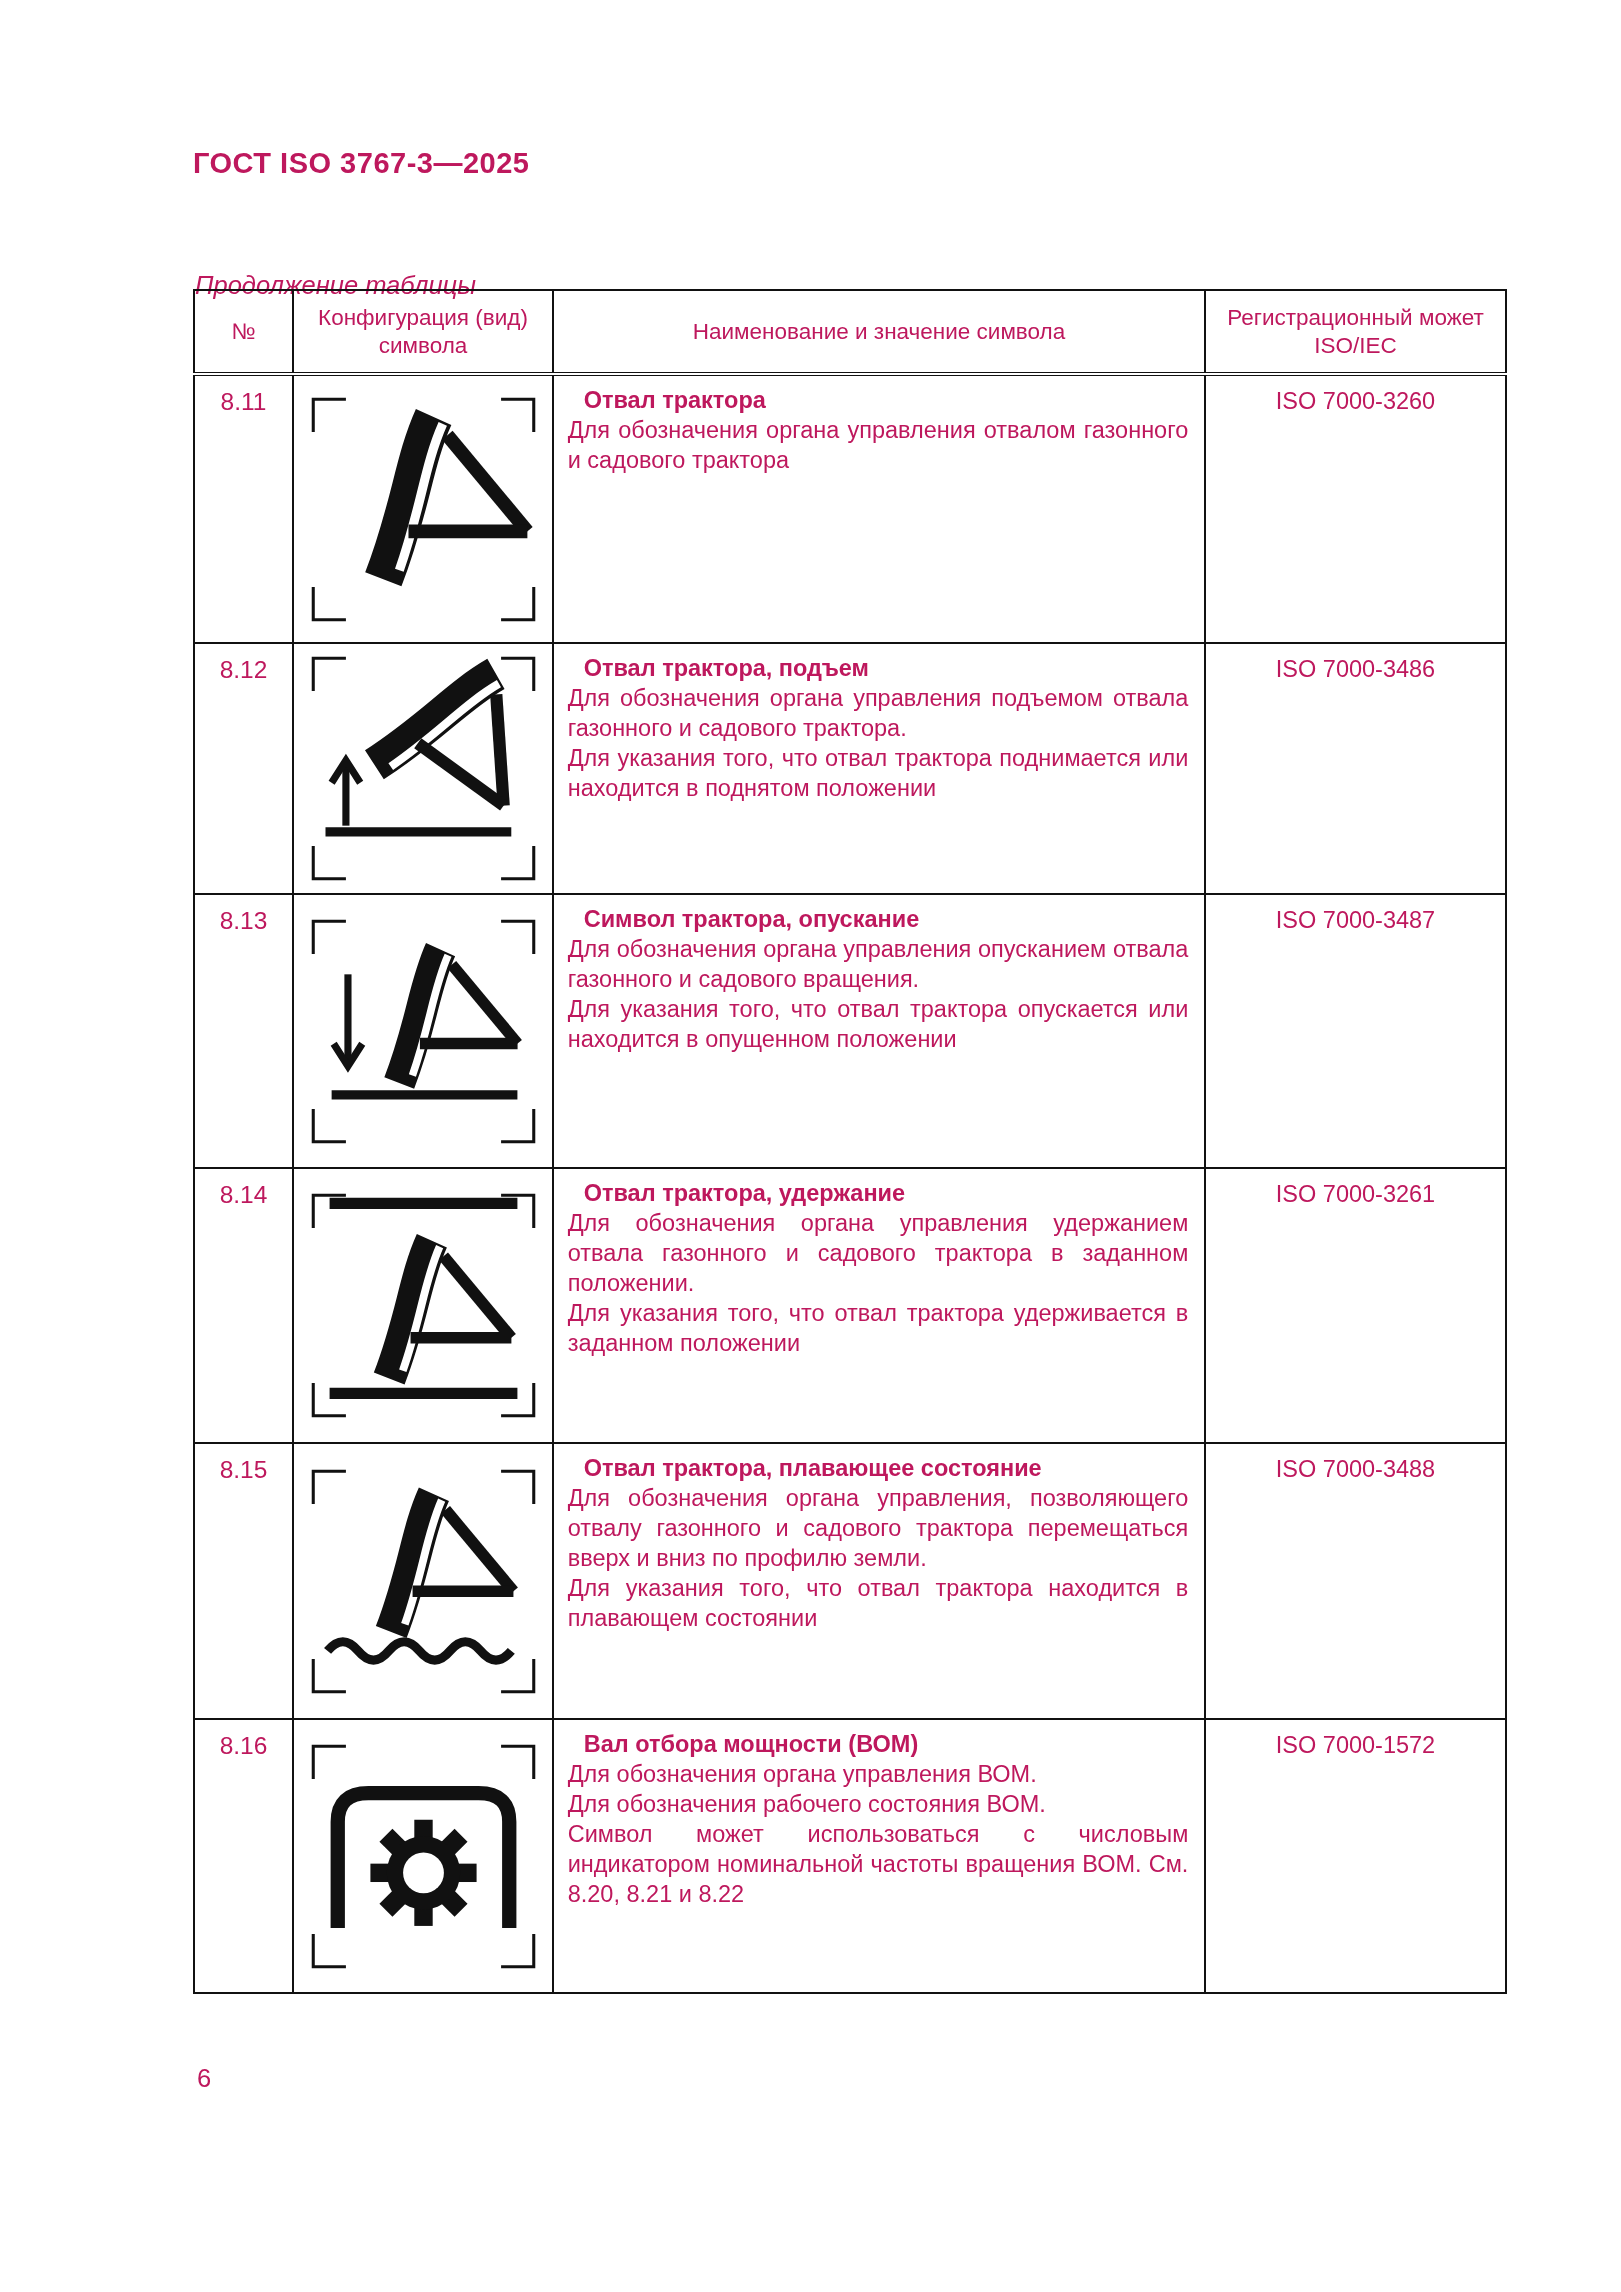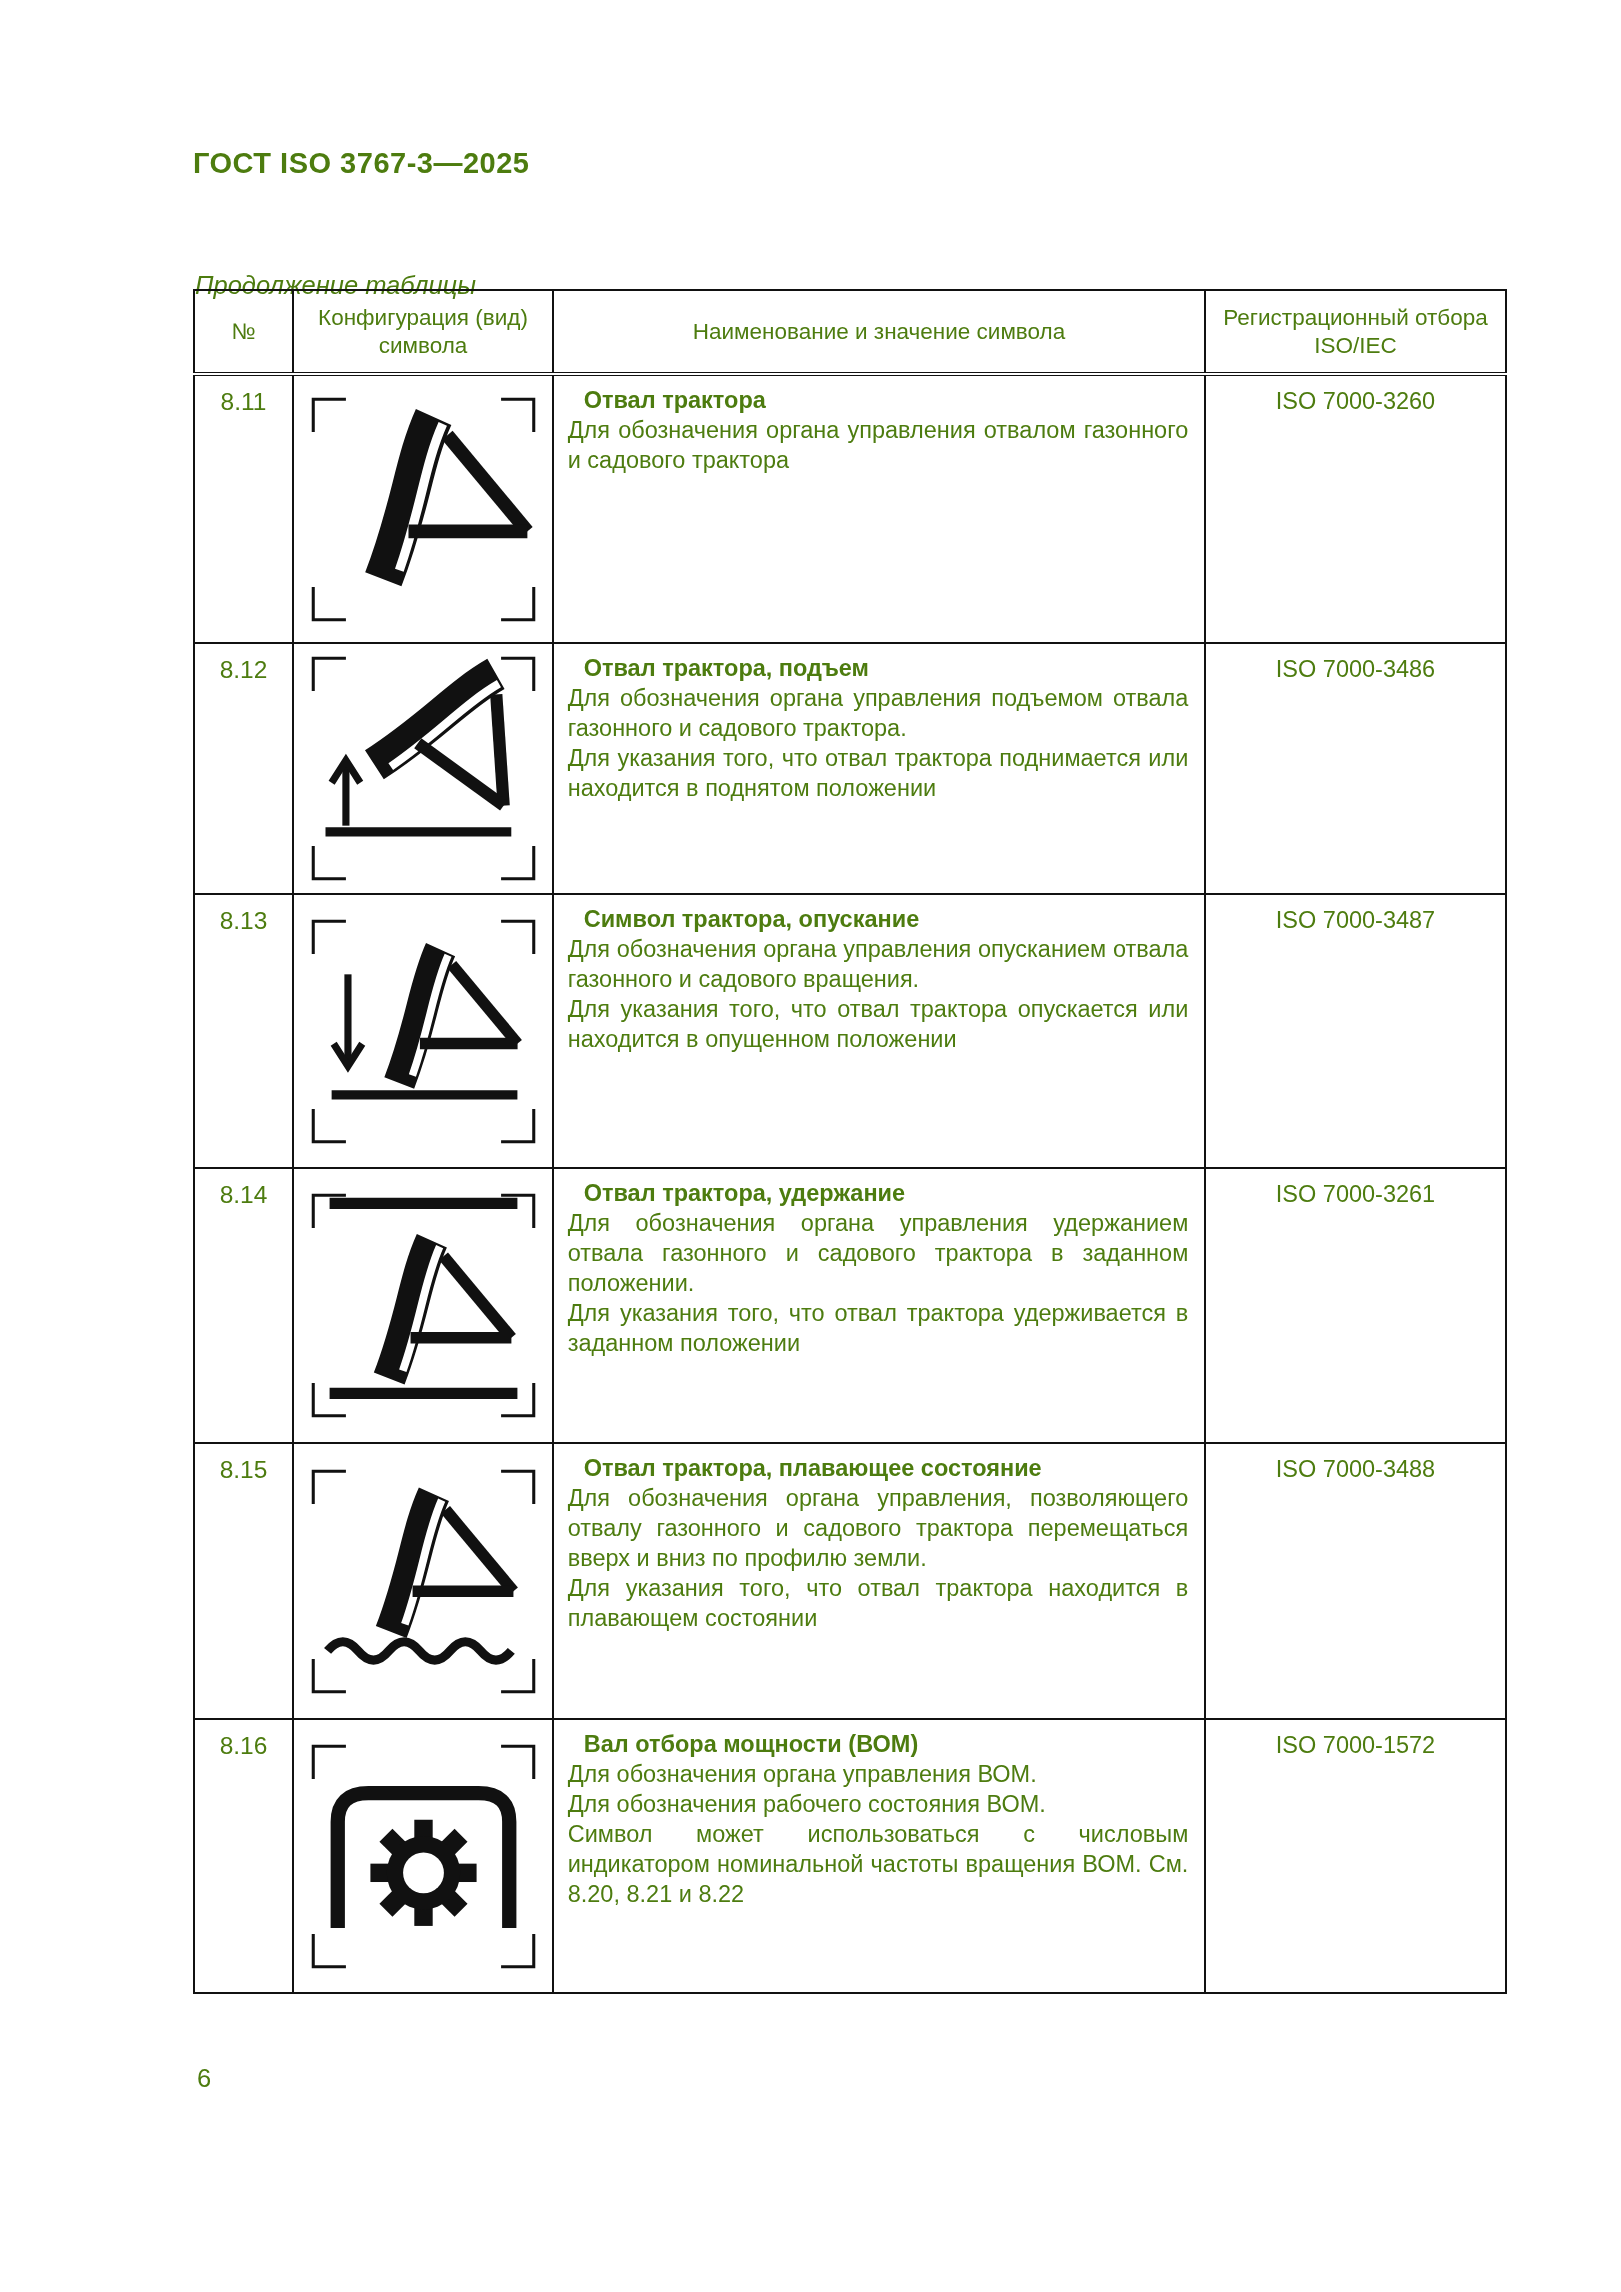--- a/index.html
+++ b/index.html
@@ -1,18 +1,18 @@
 <!DOCTYPE html>
 <html lang="ru"><head>
 <meta charset="utf-8">
 <style>
   html,body{margin:0;padding:0;background:#e8e8e8;}
   .page{
     width:1621px;height:2293px;position:relative;background:#ffffff;
-    font-family:"Liberation Sans","DejaVu Sans",sans-serif;color:#4d7c0f;
+    font-family:"Liberation Sans","DejaVu Sans",sans-serif;color:#be185d;
     margin:0 auto;overflow:hidden;
   }
   .doc-header{position:absolute;top:147px;left:193px;font-size:29px;font-weight:700;letter-spacing:0.5px;}
   .table-caption{position:absolute;top:223px;left:195px;font-size:25.5px;font-style:italic;margin-top:48px;}
   table.symbols{
     border-collapse:collapse;position:absolute;left:193px;top:289px;width:1311px;
     table-layout:fixed;border:2.9px solid #111;
   }
   table.symbols th,table.symbols td{border:2px solid #111;box-sizing:border-box;}
   table.symbols thead th{
@@ -59,21 +59,21 @@
       <col style="width:99px">
         <col style="width:260px">
         <col style="width:652px">
         <col style="width:301px">
     </colgroup>
     <thead>
       <tr style="height:84px">
         <th>№</th>
         <th>Конфигурация (вид) символа</th>
         <th>Наименование и значение символа</th>
-        <th>Регистрационный отбора ISO/IEC</th>
+        <th>Регистрационный может ISO/IEC</th>
       </tr>
     </thead>
     <tbody>
 
       <tr style="height:269px">
         <td class="num">8.11</td>
         <td class="symbol">
           <svg class="sym" viewBox="0 0 240 240">
             <use href="#regmarks"></use>
             <g transform="translate(0,-2) scale(1.12)">

